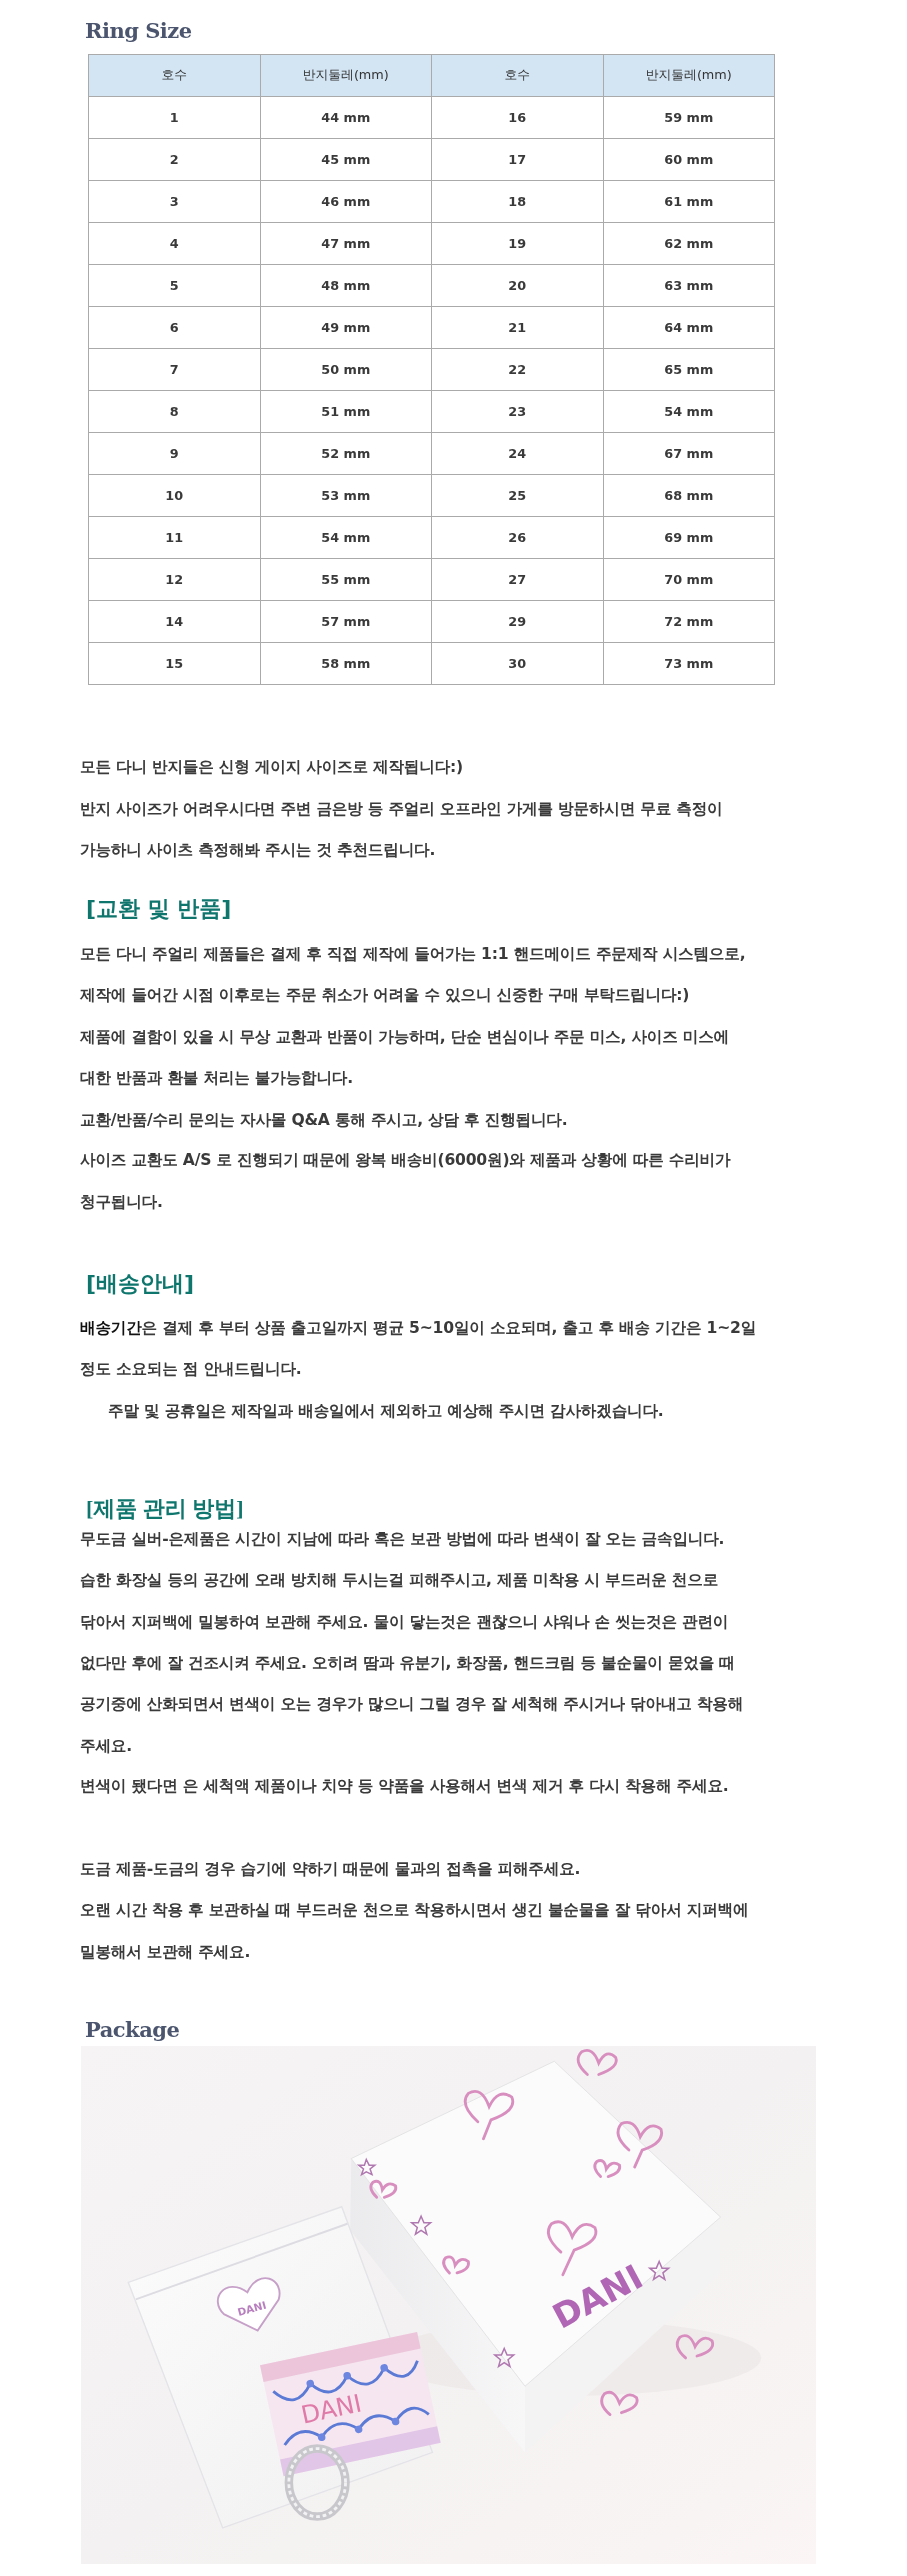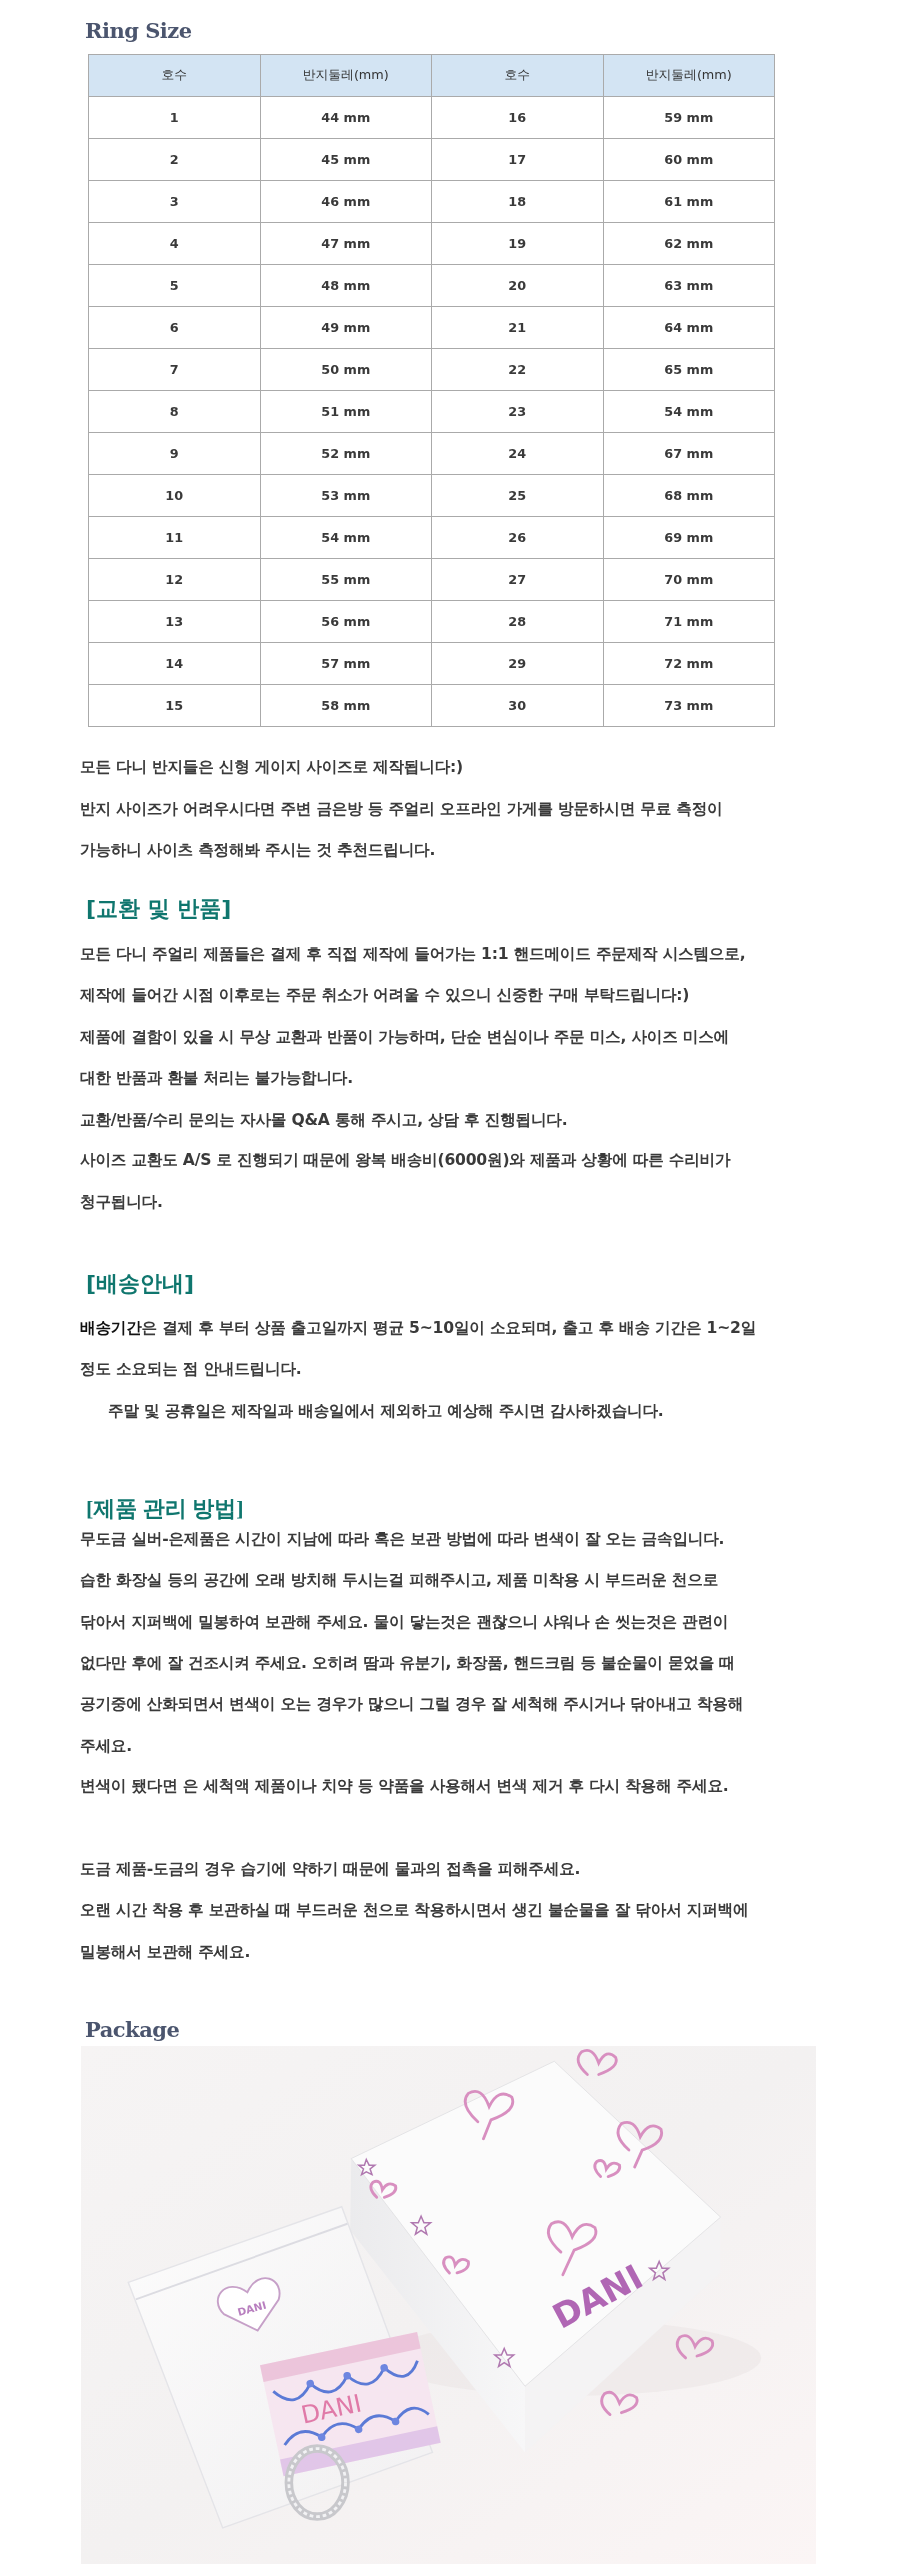--- a/index.html
+++ b/index.html
@@ -101,26 +101,20 @@
         <td>26</td>
         <td>69 mm</td>
       </tr>
       <tr>
         <td>12</td>
         <td>55 mm</td>
         <td>27</td>
         <td>70 mm</td>
       </tr>
       <tr>
-        <td>13</td>
-        <td>56 mm</td>
-        <td>28</td>
-        <td>71 mm</td>
-      </tr>
-      <tr>
         <td>14</td>
         <td>57 mm</td>
         <td>29</td>
         <td>72 mm</td>
       </tr>
       <tr>
         <td>15</td>
         <td>58 mm</td>
         <td>30</td>
         <td>73 mm</td>

